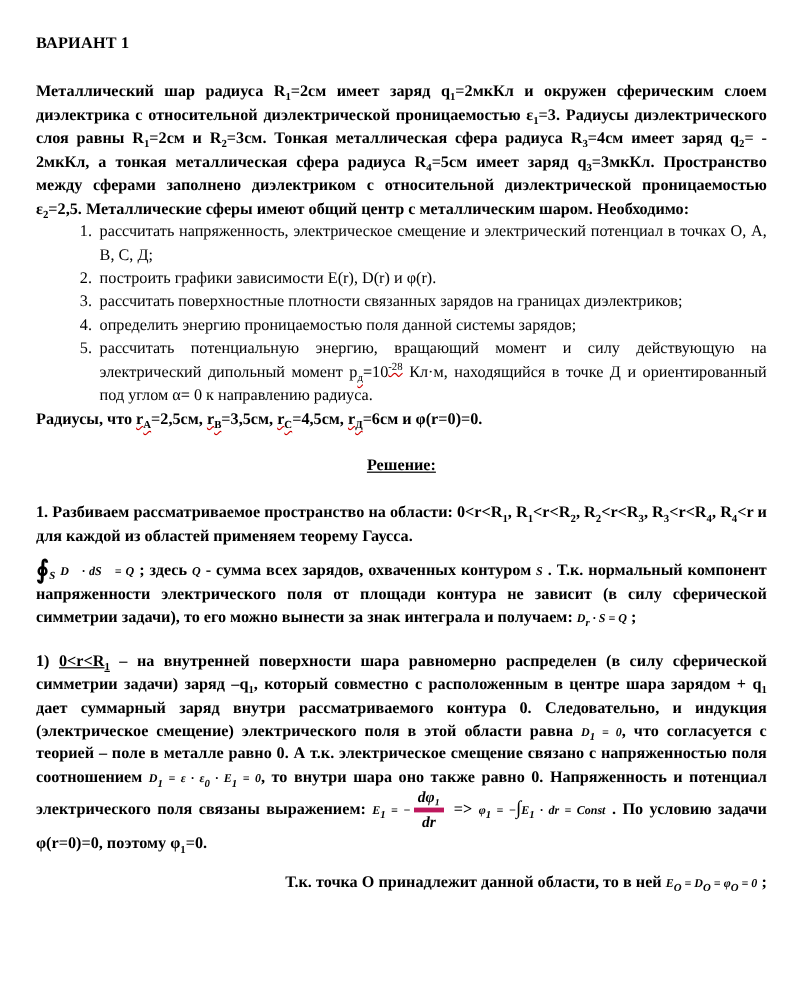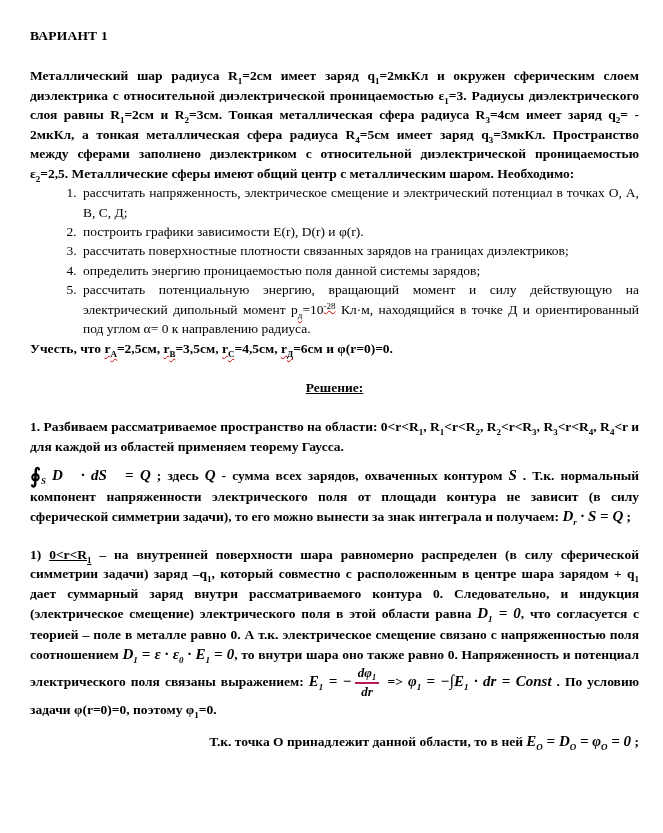--- a/index.html
+++ b/index.html
@@ -40,53 +40,53 @@
   sup { font-size: 9px; line-height: 0; }
   .it { font-style: italic; }
   .ul { text-decoration: underline; }
   .sq {
     text-decoration-line: underline;
     text-decoration-style: wavy;
     text-decoration-color: #d00000;
     text-decoration-thickness: 1px;
     text-underline-offset: 2px;
   }
-  .math { font-size: 15px; }
+  .math { font-size: 10px; }
   .int { font-size: 21px; font-style: normal; vertical-align: -3px; line-height: 0; }
   .int2 { font-size: 16px; line-height: 0; }
   .frac {
     display: inline-block;
     vertical-align: middle;
     text-align: center;
     font-style: italic;
     font-size: 13px;
     line-height: 1.15;
     margin: 0 3px;
   }
-  .frac .num { display: block; border-bottom: 2px solid #be185d; padding: 0 3px 1px; }
+  .frac .num { display: block; border-bottom: 4px solid #be185d; padding: 0 3px 1px; }
   .frac .den { display: block; padding-top: 1px; text-align: center; }
 </style>
 </head>
 <body>
 
 <div class="page">
 
   <h1 class="doc-title">ВАРИАНТ 1</h1>
 
   <p class="just"><span>Металлический шар радиуса R</span><sub>1</sub><span>=2см имеет заряд q</span><sub>1</sub><span>=2мкКл и окружен сферическим слоем диэлектрика с относительной диэлектрической проницаемостью ε</span><sub>1</sub><span>=3. Радиусы диэлектрического слоя равны R</span><sub>1</sub><span>=2см и R</span><sub>2</sub><span>=3см. Тонкая металлическая сфера радиуса R</span><sub>3</sub><span>=4см имеет заряд q</span><sub>2</sub><span>= - 2мкКл, а тонкая металлическая сфера радиуса R</span><sub>4</sub><span>=5см имеет заряд q</span><sub>3</sub><span>=3мкКл. Пространство между сферами заполнено диэлектриком с относительной диэлектрической проницаемостью ε</span><sub>2</sub><span>=2,5. Металлические сферы имеют общий центр с металлическим шаром. Необходимо:</span></p>
 
   <ol class="tasks">
     <li><span>рассчитать напряженность, электрическое смещение и электрический потенциал в точках О, А, В, С, Д;</span></li>
     <li><span>построить графики зависимости E(r), D(r) и φ(r).</span></li>
     <li><span>рассчитать поверхностные плотности связанных зарядов на границах диэлектриков;</span></li>
     <li><span>определить энергию проницаемостью поля данной системы зарядов;</span></li>
     <li><span>рассчитать потенциальную энергию, вращающий момент и силу действующую на электрический дипольный момент p</span><sub class="sq">д</sub><span>=10</span><sup class="sq">-28</sup><span> Кл·м, находящийся в точке Д и ориентированный под углом α= 0 к направлению радиуса.</span></li>
   </ol>
 
-  <p class="note-line"><span>Учесть, что </span><span class="sq">r</span><sub class="sq">А</sub><span>=2,5см, </span><span class="sq">r</span><sub class="sq">В</sub><span>=3,5см, </span><span class="sq">r</span><sub class="sq">С</sub><span>=4,5см, </span><span class="sq">r</span><sub class="sq">Д</sub><span>=6см и φ(r=0)=0.</span></p>
+  <p class="note-line"><span>Радиусы, что </span><span class="sq">r</span><sub class="sq">А</sub><span>=2,5см, </span><span class="sq">r</span><sub class="sq">В</sub><span>=3,5см, </span><span class="sq">r</span><sub class="sq">С</sub><span>=4,5см, </span><span class="sq">r</span><sub class="sq">Д</sub><span>=6см и φ(r=0)=0.</span></p>
 
   <p class="solution-heading"><span class="ul">Решение:</span></p>
 
   <p class="just step1"><span>1. Разбиваем рассматриваемое пространство на области: 0&lt;r&lt;R</span><sub>1</sub><span>, R</span><sub>1</sub><span>&lt;r&lt;R</span><sub>2</sub><span>, R</span><sub>2</sub><span>&lt;r&lt;R</span><sub>3</sub><span>, R</span><sub>3</sub><span>&lt;r&lt;R</span><sub>4</sub><span>, R</span><sub>4</sub><span>&lt;r и для каждой из областей применяем теорему Гаусса.</span></p>
 
   <p class="just gauss-par"><span class="int">∮</span><sub class="it">S</sub><span> </span><span class="it math">D⃗ · dS⃗ = Q</span><span> ; здесь </span><span class="it math">Q</span><span>  - сумма всех зарядов, охваченных контуром </span><span class="it math">S</span><span> . Т.к. нормальный компонент напряженности электрического поля от площади контура не зависит (в силу сферической симметрии задачи), то его можно вынести за знак интеграла и получаем: </span><span class="it math">D</span><sub class="it">r</sub><span class="it math"> · S = Q</span><span> ;</span></p>
 
   <p class="just region1-par"><span>1) </span><span class="ul">0&lt;r&lt;R</span><sub class="ul">1</sub><span> – на внутренней поверхности шара равномерно распределен (в силу сферической симметрии задачи) заряд –q</span><sub>1</sub><span>, который совместно с расположенным в центре шара зарядом + q</span><sub>1</sub><span> дает суммарный заряд внутри рассматриваемого контура 0. Следовательно, и индукция (электрическое смещение) электрического поля в этой области равна </span><span class="it math">D</span><sub class="it">1</sub><span class="it math"> = 0</span><span>, что согласуется с теорией – поле в металле равно 0. А т.к. электрическое смещение связано с напряженностью поля соотношением </span><span class="it math">D</span><sub class="it">1</sub><span class="it math"> = ε · ε</span><sub class="it">0</sub><span class="it math"> · E</span><sub class="it">1</sub><span class="it math"> = 0</span><span>, то внутри шара оно также равно 0. Напряженность и потенциал электрического поля связаны выражением:  </span><span class="it math">E</span><sub class="it">1</sub><span class="it math"> = −</span><span class="frac"><span class="num">dφ₁</span><span class="den">dr</span></span><span>   =&gt;  </span><span class="it math">φ</span><sub class="it">1</sub><span class="it math"> = −</span><span class="int2">∫</span><span class="it math">E</span><sub class="it">1</sub><span class="it math"> · dr = Const</span><span> .  По условию задачи φ(r=0)=0, поэтому φ</span><sub>1</sub><span>=0.</span></p>
 
   <p class="pointO-par"><span>Т.к. точка О принадлежит данной области, то в ней </span><span class="it math">E</span><sub class="it">O</sub><span class="it math"> = D</span><sub class="it">O</sub><span class="it math"> = φ</span><sub class="it">O</sub><span class="it math"> = 0</span><span> ;</span></p>

